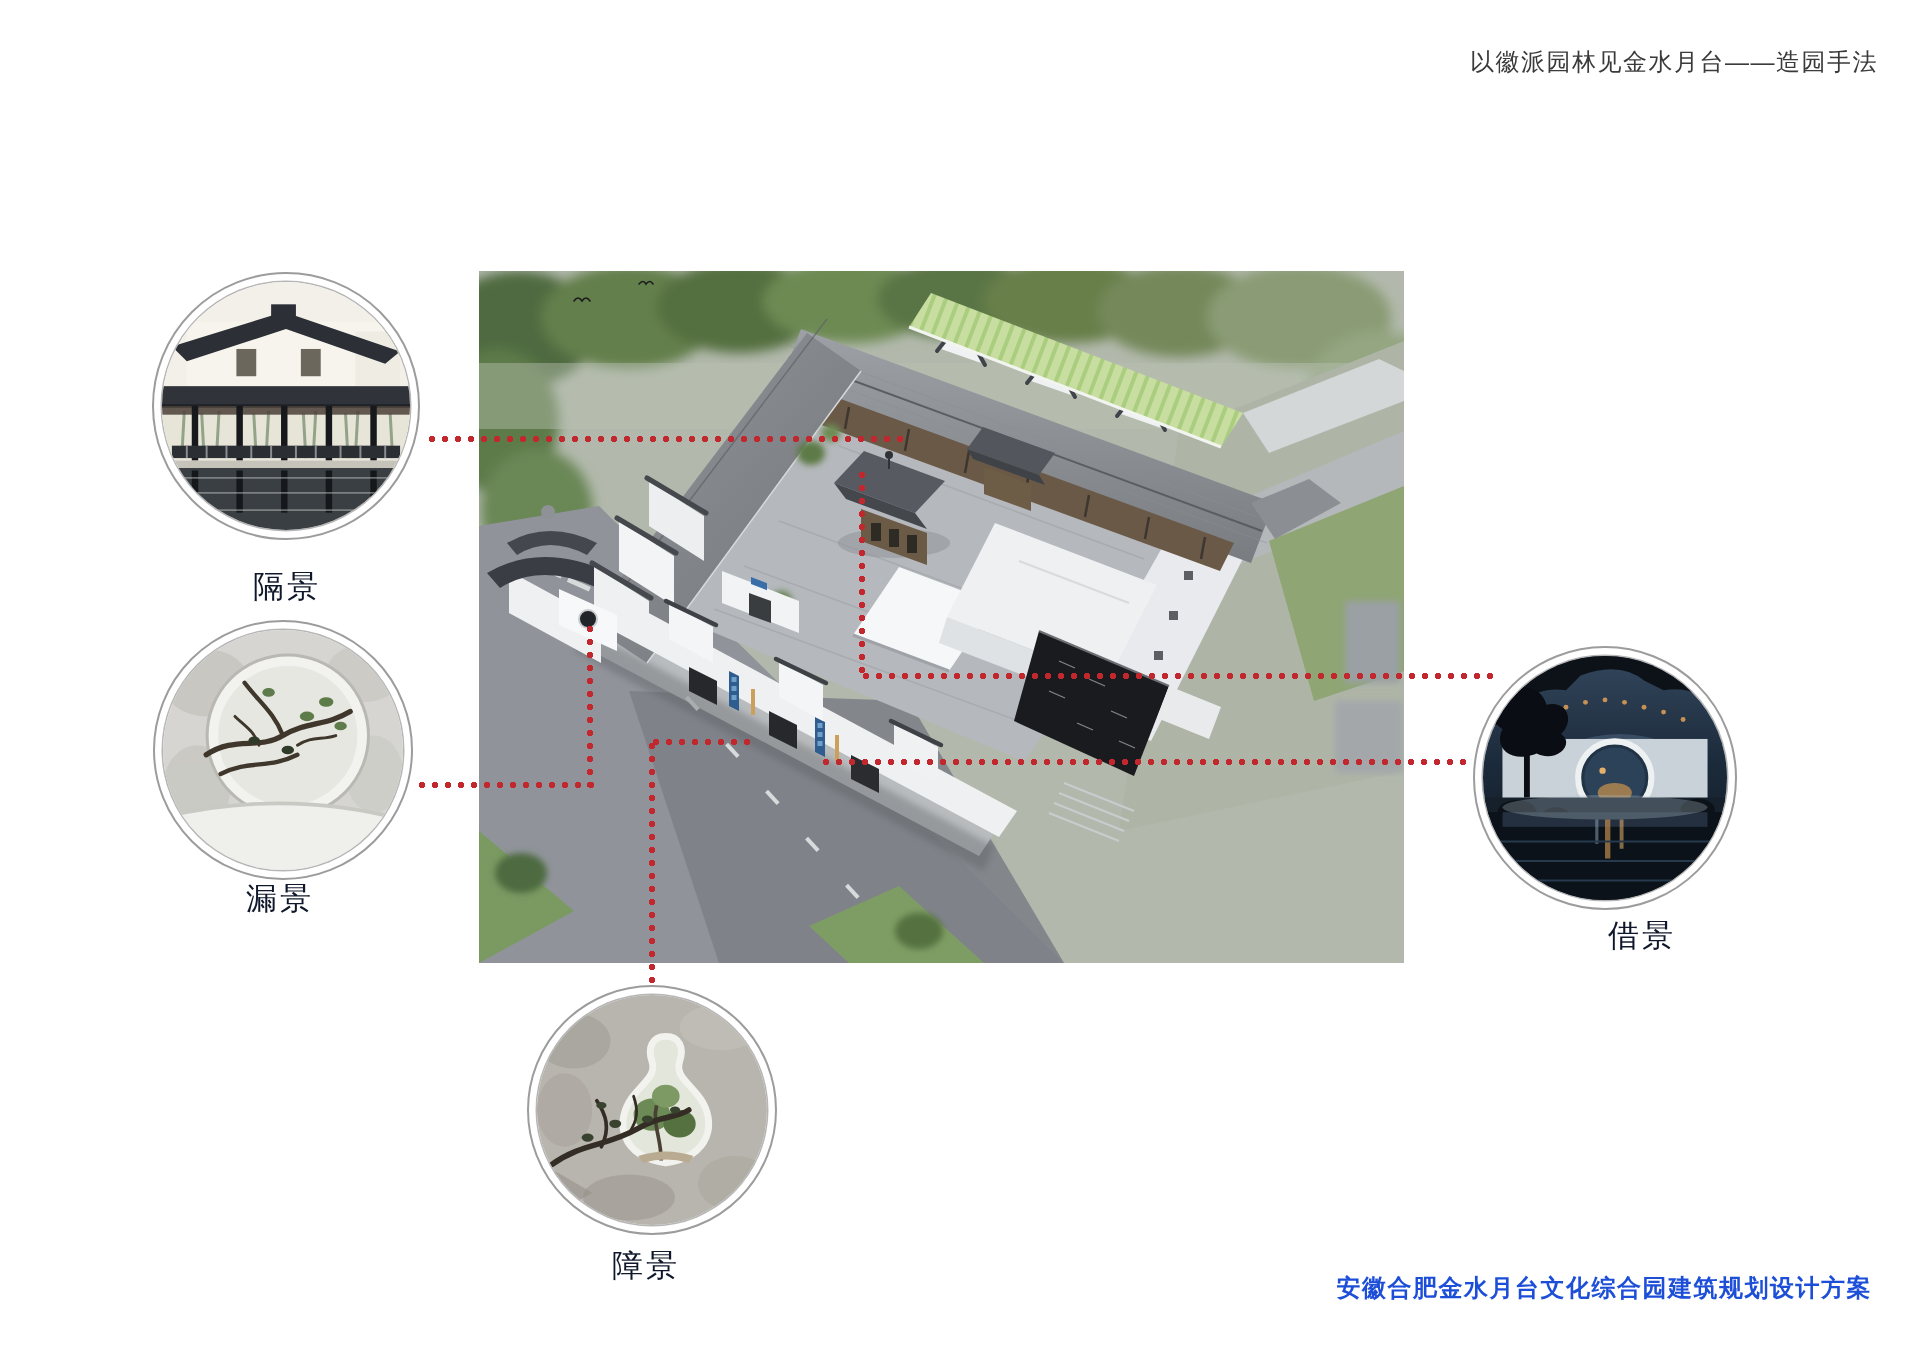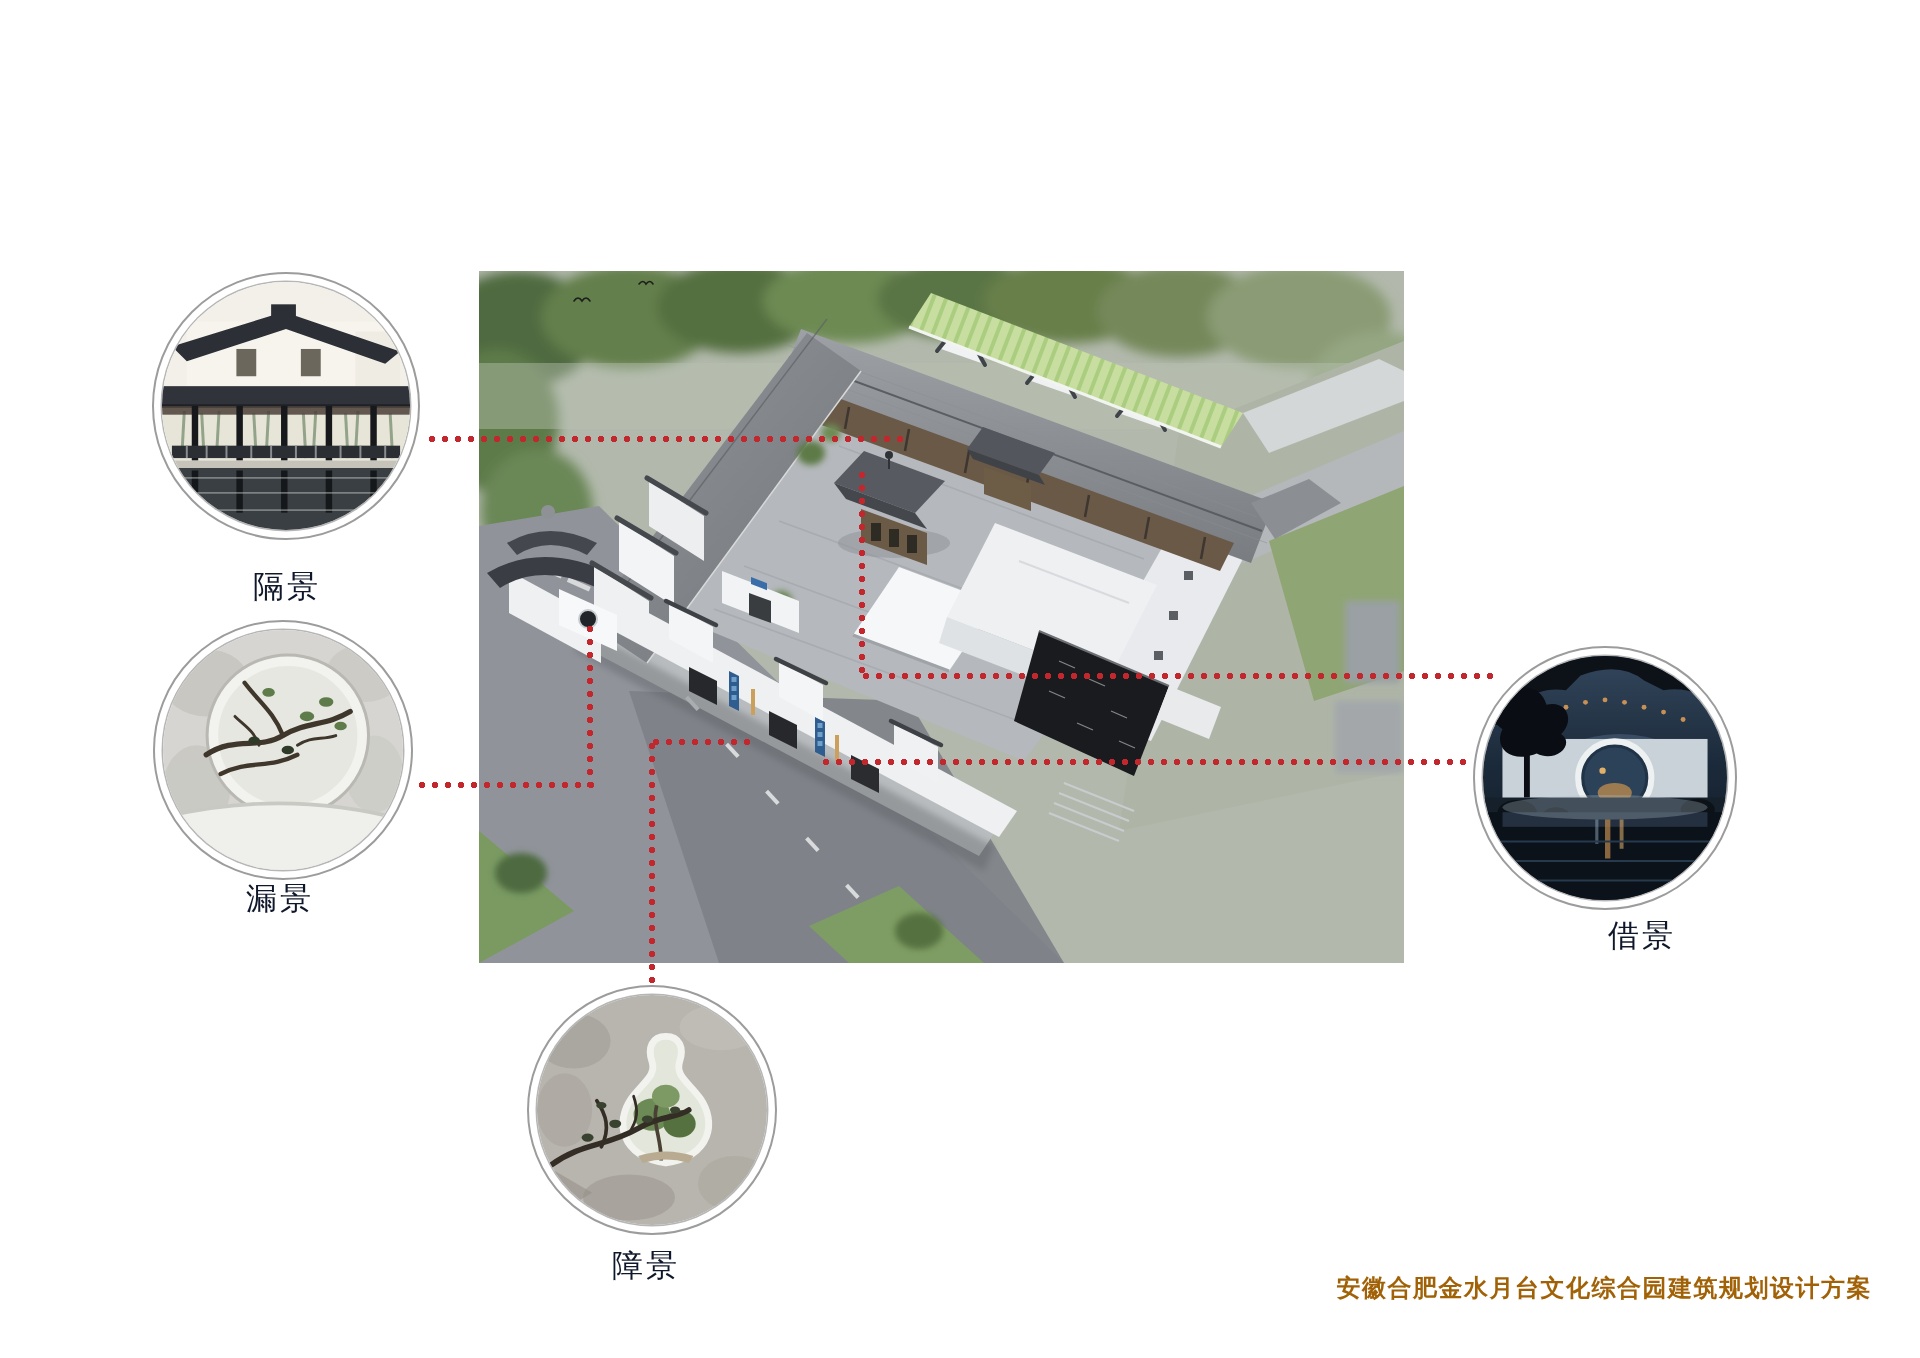--- a/index.html
+++ b/index.html
@@ -3,21 +3,21 @@
 <meta charset="utf-8">
 <style>
   html,body{margin:0;padding:0;background:#ffffff;}
   .page{position:relative;width:1920px;height:1358px;background:#ffffff;overflow:hidden;
         font-family:"Liberation Sans","DejaVu Sans",sans-serif;}
 
   
   .header-title{position:absolute;top:46px;right:42px;font-size:24px;font-weight:500;
                 color:#3a3a3a;letter-spacing:1.5px;white-space:nowrap;}
   .footer{position:absolute;right:48px;top:1272px;text-align:right;}
-  .footer-cn{font-size:24px;font-weight:600;color:#a16207;letter-spacing:1.5px;white-space:nowrap;}
+  .footer-cn{font-size:24px;font-weight:600;color:#1d4ed8;letter-spacing:1.5px;white-space:nowrap;}
   .footer-en{margin-top:4px;font-size:14.5px;font-weight:400;color:#9b8c6e;
              letter-spacing:0.55px;white-space:nowrap;}
 
   
   .main-render{position:absolute;left:479px;top:271px;width:925px;height:692px;overflow:hidden;}
   .main-render svg{display:block;width:100%;height:100%;}
 
   
   .callout{position:absolute;border-radius:50%;border:2px solid #9c9c9c;background:#ffffff;box-sizing:border-box;}
   .callout .photo{position:absolute;inset:8px;border-radius:50%;overflow:hidden;
@@ -49,20 +49,21 @@
   #line-zhangjing-v{left:648px;top:742px;height:245px;}
   #line-jiejing-v {left:858px;top:471px;height:208px;}
   #line-jiejing-h1{left:862px;top:672px;width:633px;}
   #line-jiejing-h2{left:822px;top:758px;width:645px;}
 </style>
 </head>
 <body>
 
 <div class="page">
 
+  <div class="header-title">以徽派园林见金水月台——造园手法</div>
 
   <div class="main-render">
     <svg viewBox="0 0 925 692">
       <defs>
         <linearGradient id="roofG1" x1="0" y1="0" x2="1" y2="1">
           <stop offset="0" stop-color="#92959a"></stop>
             <stop offset="1" stop-color="#72757a"></stop>
         </linearGradient>
         <linearGradient id="roofG2" x1="0" y1="0" x2="0" y2="1">
           <stop offset="0" stop-color="#9da0a5"></stop>

